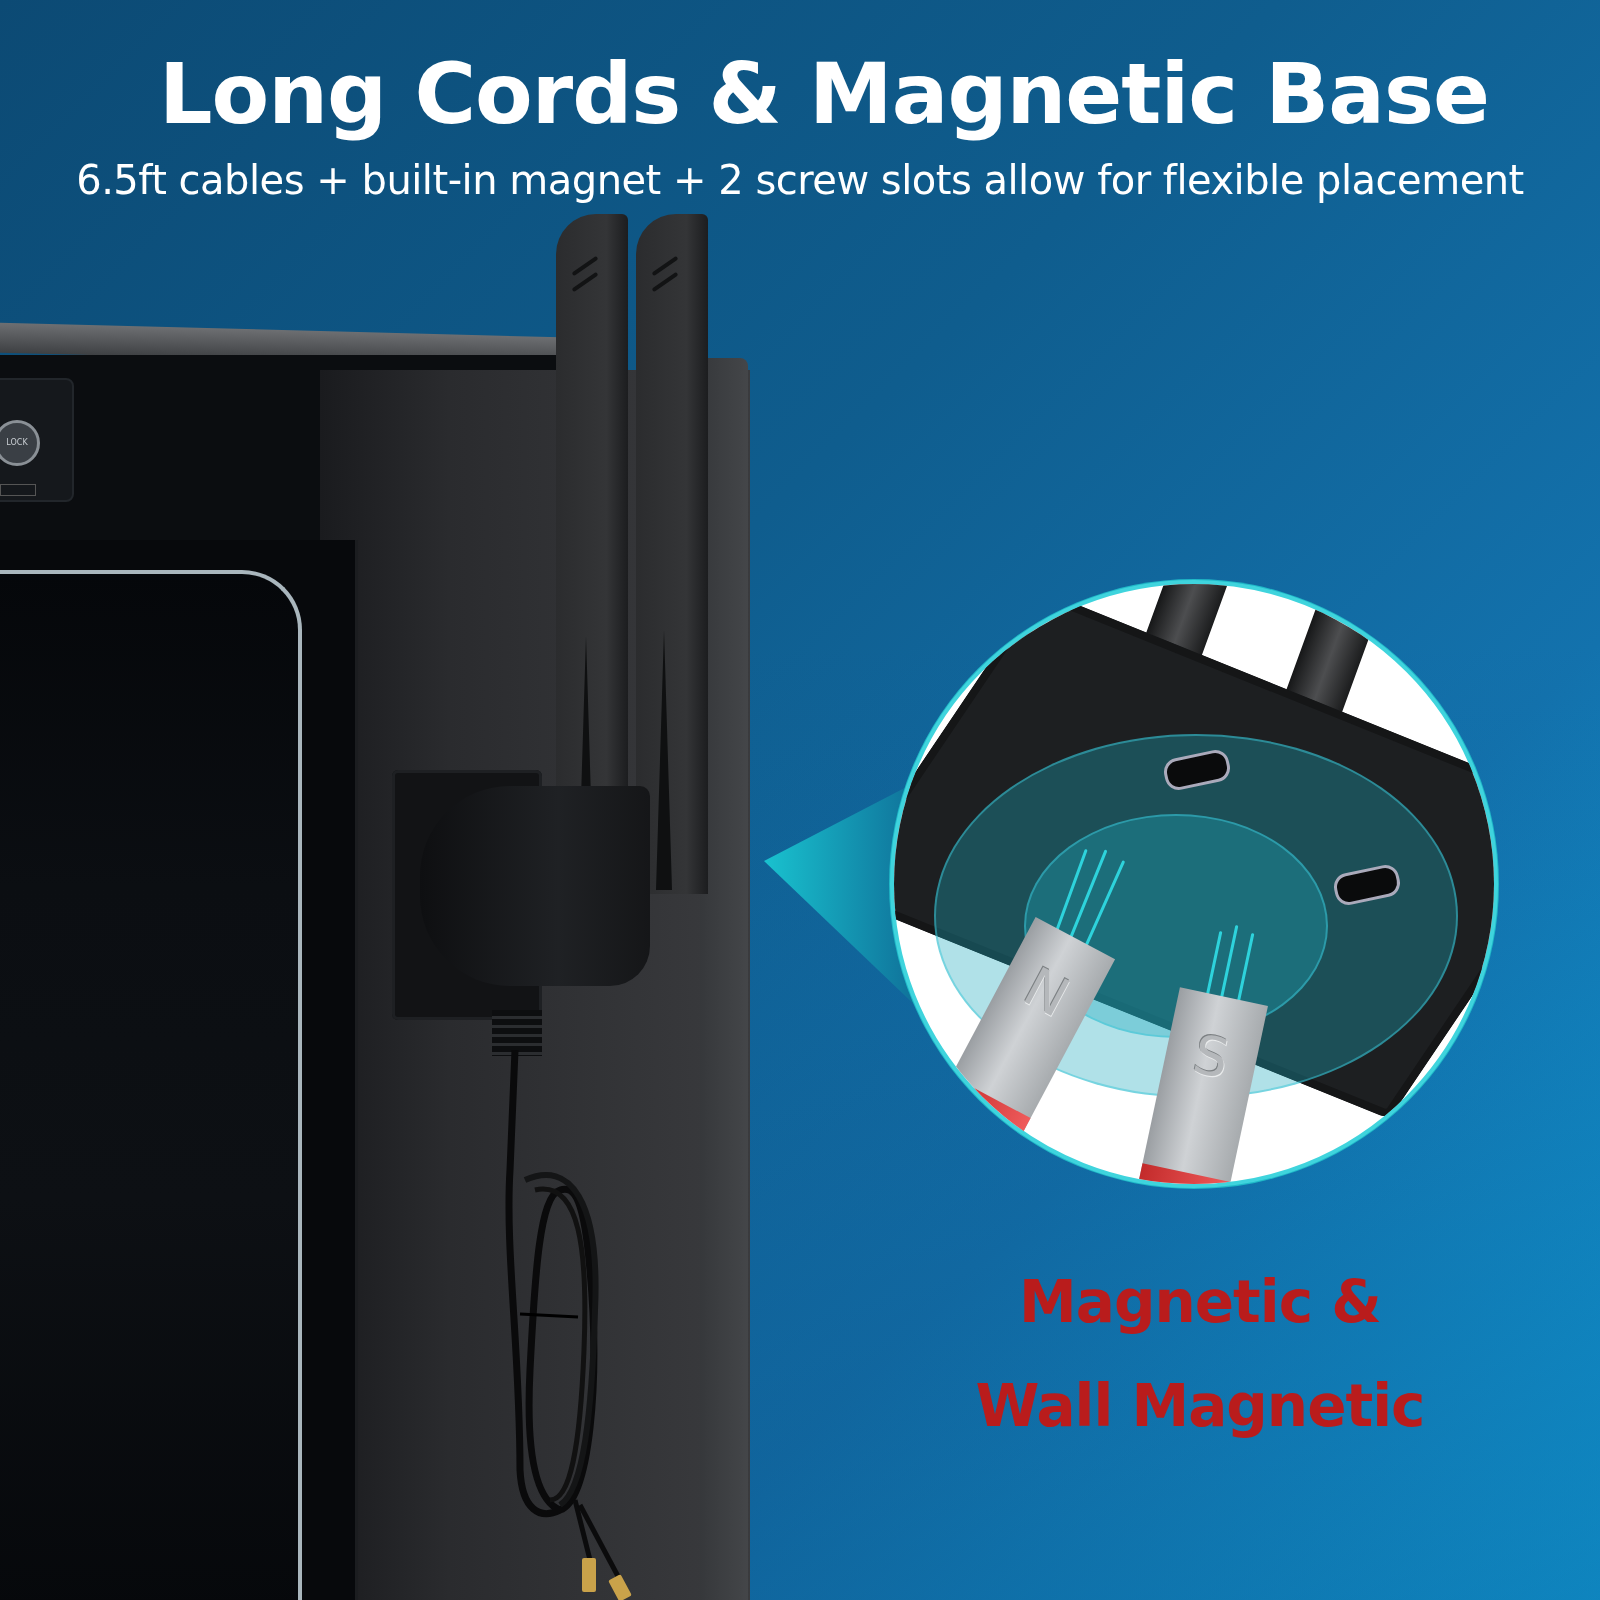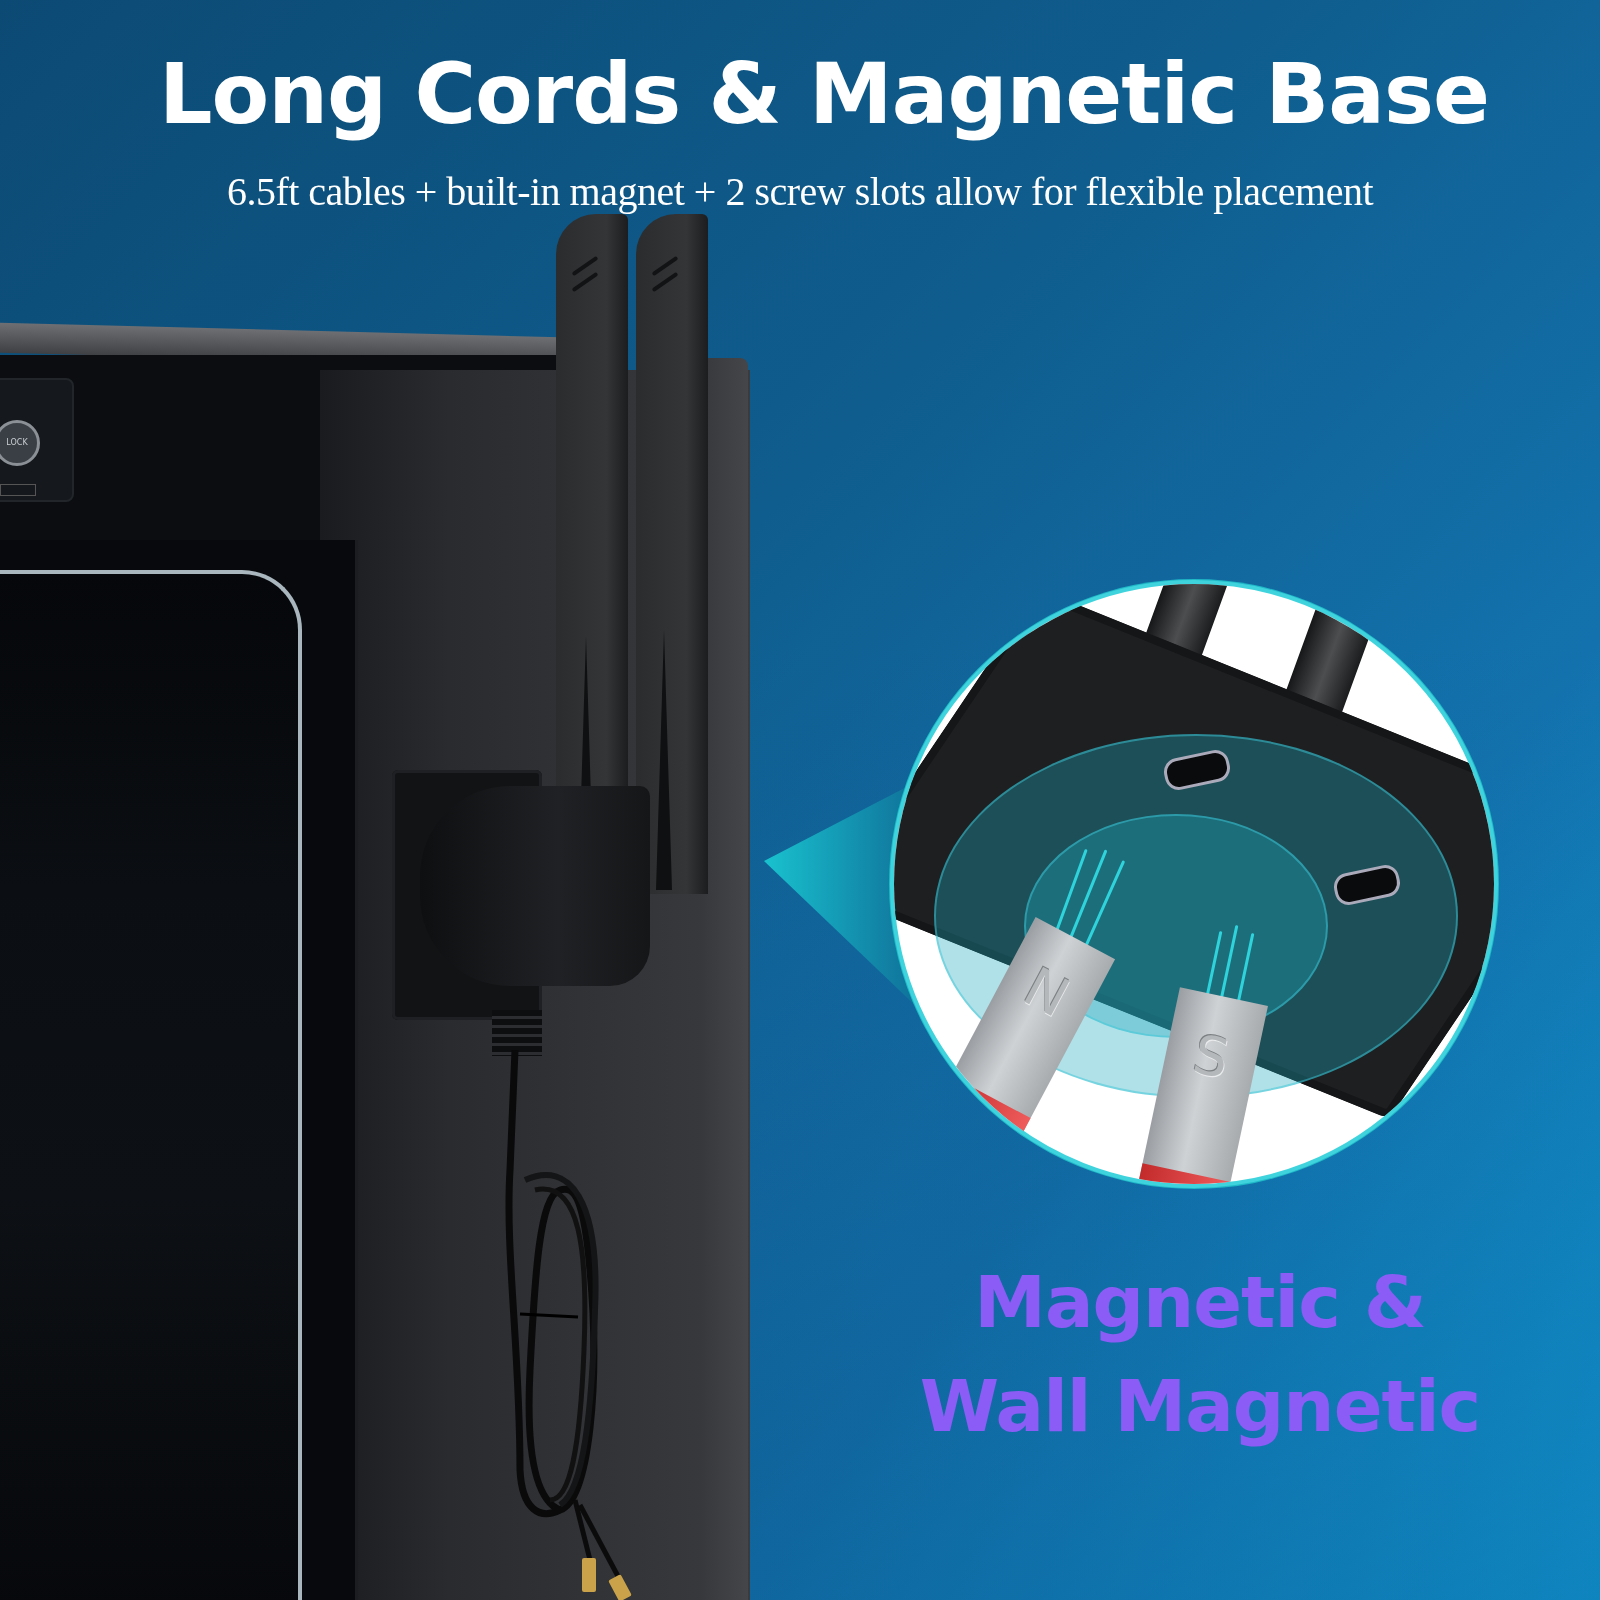--- a/index.html
+++ b/index.html
@@ -3,24 +3,24 @@
 <meta charset="utf-8">
 <style>
   html,body{margin:0;padding:0;}
   body{width:1600px;height:1600px;overflow:hidden;position:relative;
     background:linear-gradient(135deg,#0c4a74 0%,#0f5d8e 40%,#1372ad 70%,#11a6e4 100%);
     font-family:"DejaVu Sans","Liberation Sans",sans-serif;}
   .bg-bottom{position:absolute;left:0;top:0;width:1600px;height:1600px;
     background:linear-gradient(180deg,rgba(0,0,0,0) 0%,rgba(8,50,90,0.0) 40%,rgba(10,70,120,0.35) 100%);}
   .headline{position:absolute;left:0;width:1600px;top:52px;text-align:center;color:#fff;
     font-weight:bold;font-size:84px;letter-spacing:-1px;line-height:1;padding-left:24px;}
-  .subhead{position:absolute;left:0;width:1600px;top:172px;text-align:center;color:#fff;
-    font-size:40px;line-height:1;letter-spacing:-0.5px;font-family:Liberation Serif, serif;}
-  .feature{position:absolute;left:880px;width:640px;top:1250px;text-align:center;color:#8b5cf6;
-    font-weight:bold;font-size:72px;line-height:104px;letter-spacing:-1px;}
+  .subhead{position:absolute;left:0;width:1600px;top:160px;text-align:center;color:#fff;
+    font-size:40px;line-height:1;letter-spacing:-0.5px;}
+  .feature{position:absolute;left:880px;width:640px;top:1250px;text-align:center;color:#b91c1c;
+    font-weight:bold;font-size:58px;line-height:104px;letter-spacing:-1px;}
   .feature span{display:block;}
   
   .safe-top{position:absolute;left:0;top:330px;width:560px;height:30px;
     background:linear-gradient(180deg,#6d6f72,#3e4043);transform:skewY(1.5deg);}
   .safe-body{position:absolute;left:0;top:355px;width:560px;height:1245px;background:#0b0d10;}
   .safe-side{position:absolute;left:320px;top:370px;width:430px;height:1230px;
     background:linear-gradient(90deg,#1a1b1e 0%,#2a2b2e 30%,#3a3b3e 100%);}
   .safe-side-top{position:absolute;left:700px;top:358px;width:48px;height:1242px;
     background:linear-gradient(90deg,#36383b,#444649);border-top-right-radius:8px;}
   .door{position:absolute;left:0;top:540px;width:355px;height:1060px;background:#07090c;

